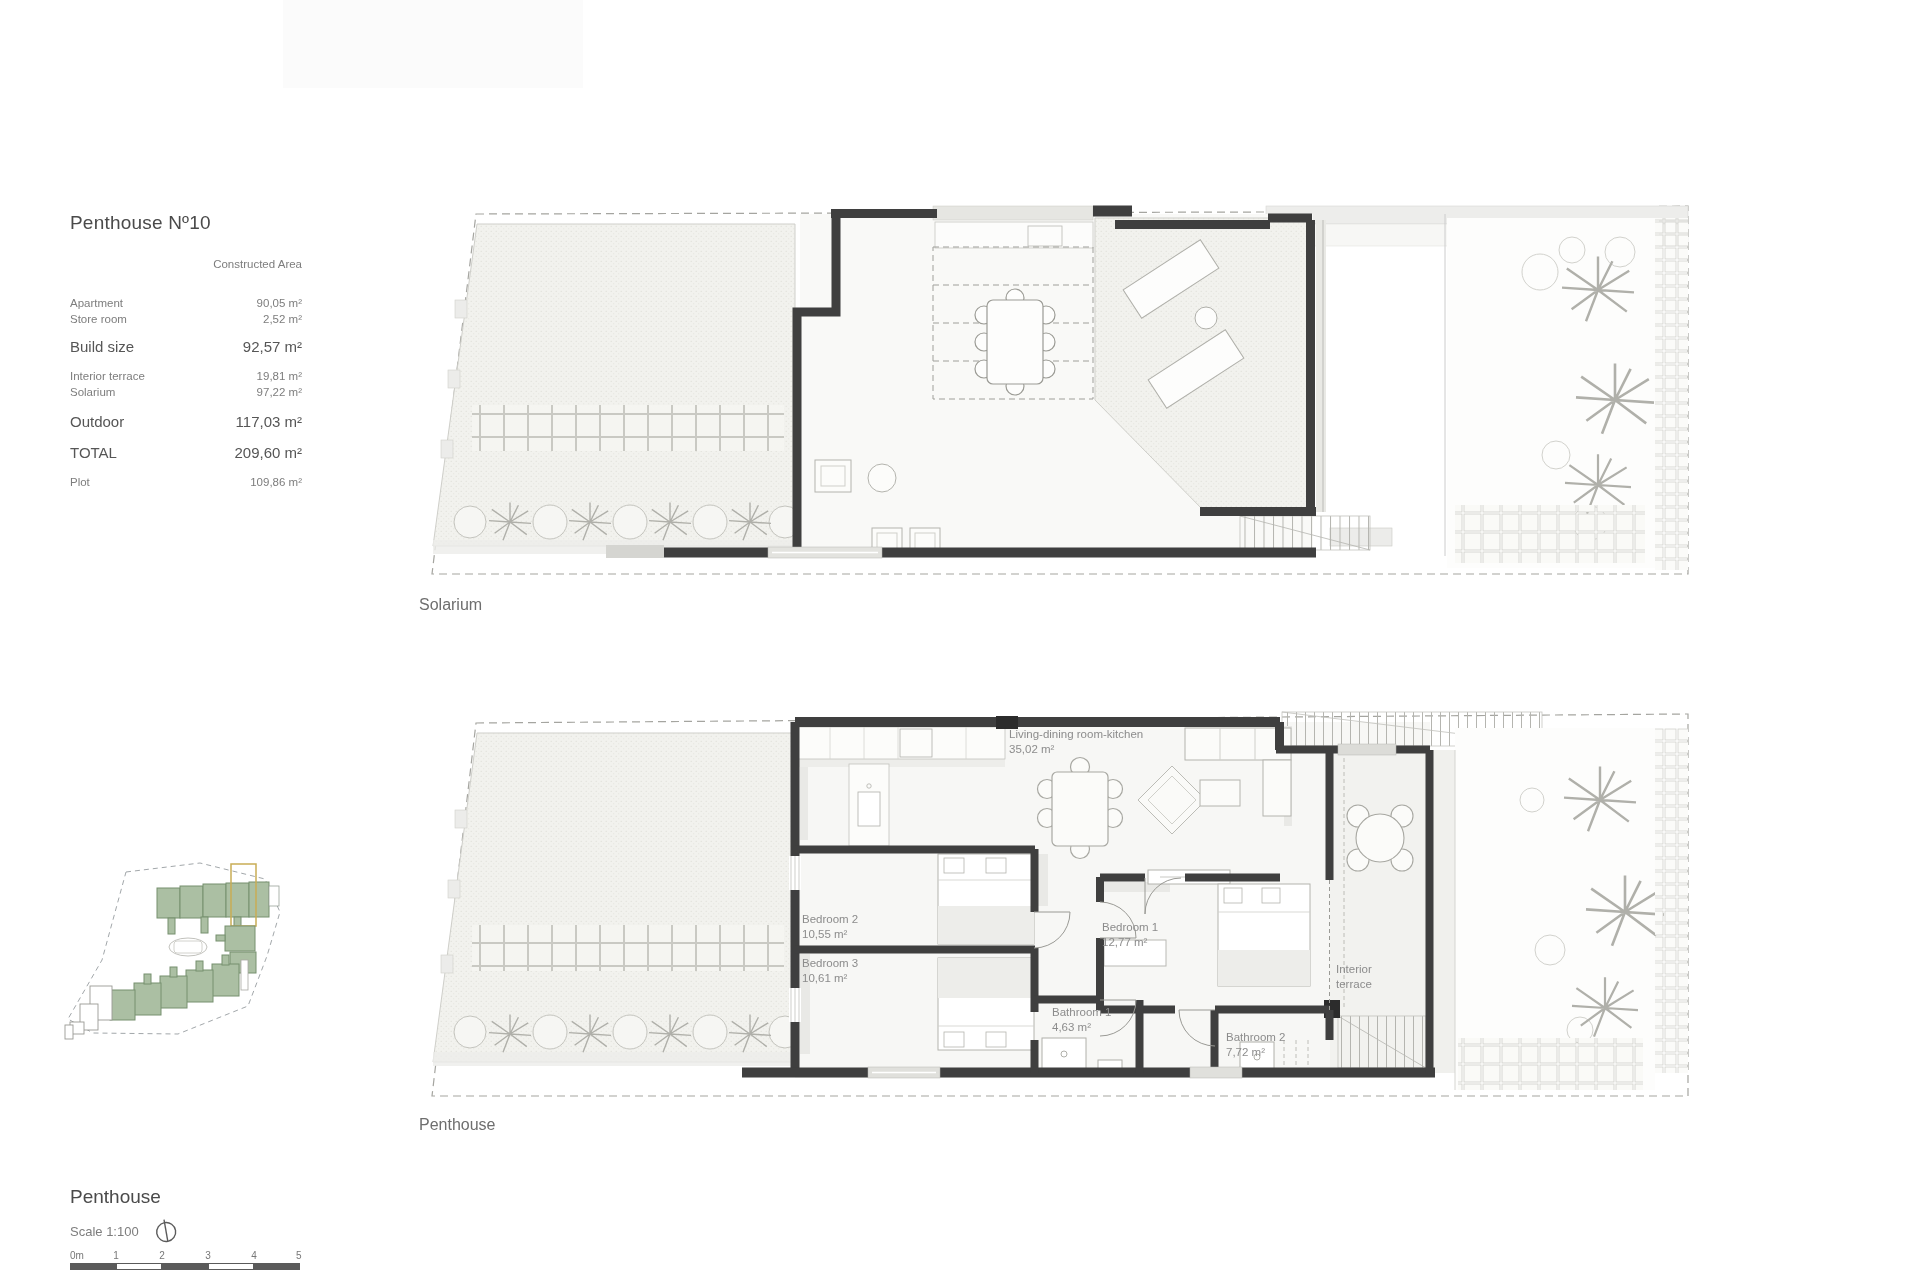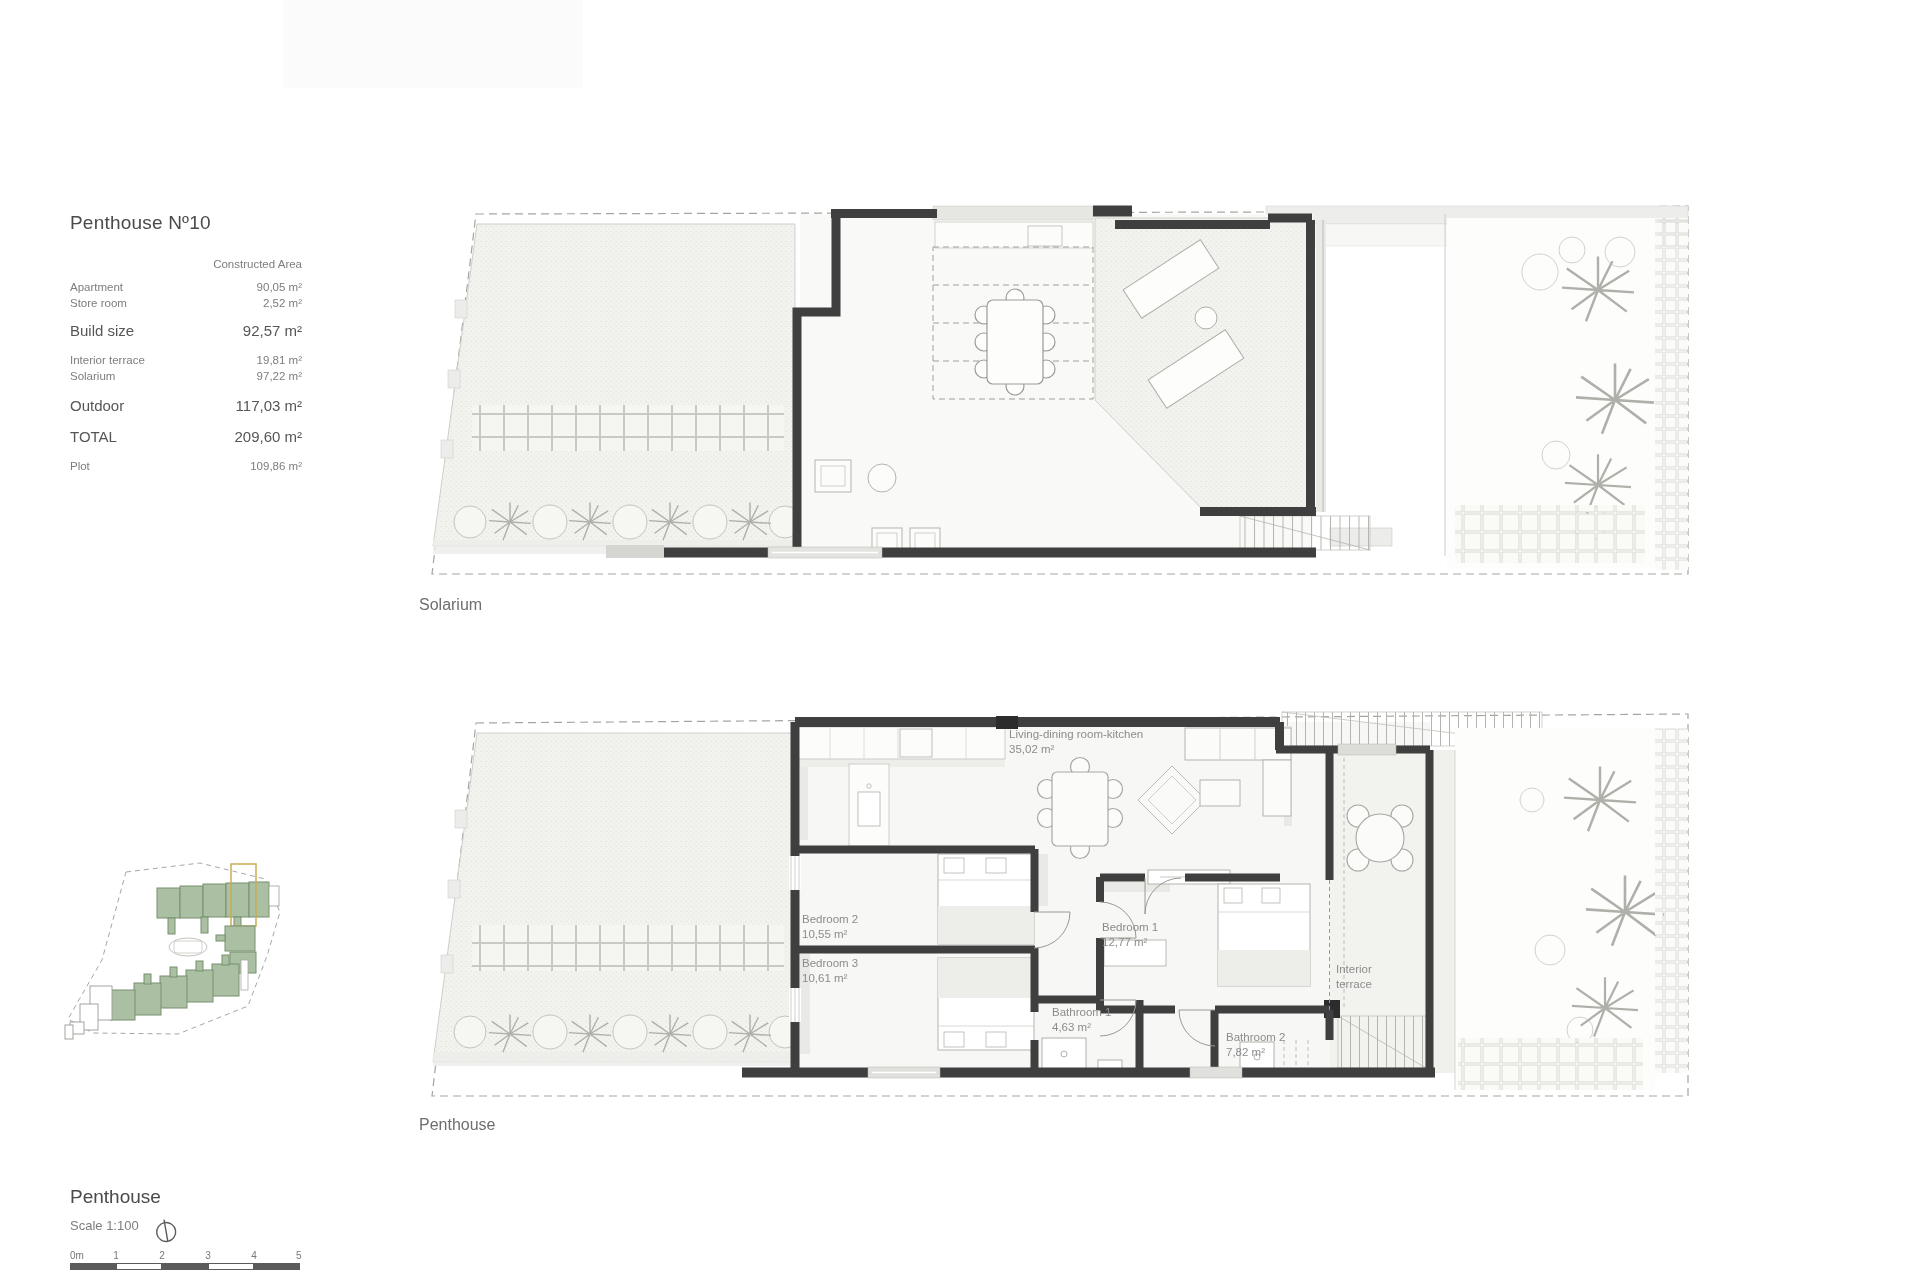--- a/index.html
+++ b/index.html
@@ -3,36 +3,36 @@
 <meta charset="utf-8">
 <style>
   html,body{margin:0;padding:0;background:#ffffff;}
   .page{position:relative;width:1920px;height:1280px;background:#ffffff;overflow:hidden;
         font-family:"Liberation Sans",sans-serif;color:#4f4f4f;}
   .abs{position:absolute;}
 
   
   .info-panel{left:70px;top:212px;width:232px;}
   .info-title{font-size:19px;color:#4a4a4a;letter-spacing:.2px;margin-bottom:24px;}
-  .tbl-header{font-size:11.5px;color:#7d7d7d;text-align:right;margin-bottom:9px;}
+  .tbl-header{font-size:11.5px;color:#7d7d7d;text-align:right;margin-bottom:25px;}
   .trow{display:flex;justify-content:space-between;font-size:11.5px;color:#7d7d7d;line-height:16px;}
   .trow.em{font-size:15px;color:#565656;line-height:19px;}
   .gap10{height:10px;} .gap12{height:12px;}
 
   
   .plan-caption{font-size:16px;color:#6e6e6e;}
   .room-label{font-size:11.5px;color:#8c8c8c;line-height:15px;white-space:nowrap;}
   .room-label span{display:block;}
   .room-label.ra{}
   .room-label.wrap{white-space:normal;width:54px;}
 
   
   .footer{left:70px;top:1186px;width:260px;}
   .footer-title{font-size:19px;color:#4a4a4a;margin-bottom:10px;}
-  .scale-row{display:flex;gap:14px;font-size:13px;color:#7d7d7d;margin-bottom:6px;}
+  .scale-row{display:flex;align-items:center;gap:14px;font-size:13px;color:#7d7d7d;margin-bottom:6px;}
   .bar-wrap{position:relative;width:230px;height:22px;}
   .bar-labels{position:absolute;top:0;left:0;width:230px;height:12px;font-size:10px;color:#777;padding-left:37px;}
   .bar-labels span{position:absolute;top:0;}
   .seg-bar{position:absolute;top:13px;left:0;width:230px;height:7px;display:flex;}
   .seg{width:46px;height:7px;box-sizing:border-box;}
   .seg.dark{background:#5b5b5b;}
   .seg.light{background:#ffffff;border:1px solid #5b5b5b;}
 </style>
 </head>
 <body>
@@ -448,21 +448,21 @@
   <div class="abs room-label ra" style="left:1102px;top:920px;width:86px;">
     <span>Bedroom 1</span>
     <span>12,77 m²</span>
   </div>
   <div class="abs room-label ra" style="left:1052px;top:1005px;width:80px;">
     <span>Bathroom 1</span>
     <span>4,63 m²</span>
   </div>
   <div class="abs room-label ra" style="left:1226px;top:1014px;width:82px;margin-top:16px;">
     <span>Bathroom 2</span>
-    <span>7,82 m²</span>
+    <span>7,72 m²</span>
   </div>
   <div class="abs room-label wrap" style="left:1336px;top:962px;">
     <span>Interior terrace</span>
   </div>
 
   <div class="abs plan-caption" style="left:419px;top:1116px;">Penthouse</div>
 
   <svg class="abs" style="left:60px;top:856px;" width="244" height="232" viewBox="0 0 244 232">
     <path d="M66,16 L140,7 L205,23 L220,56 L207,100 L188,150 L118,178 L33,177 L8,163 L42,104 Z" fill="none" stroke="#a2a7aa" stroke-width="1" stroke-dasharray="5 4"></path>
     <g fill="#abbfa3" stroke="#76906f" stroke-width="1">

